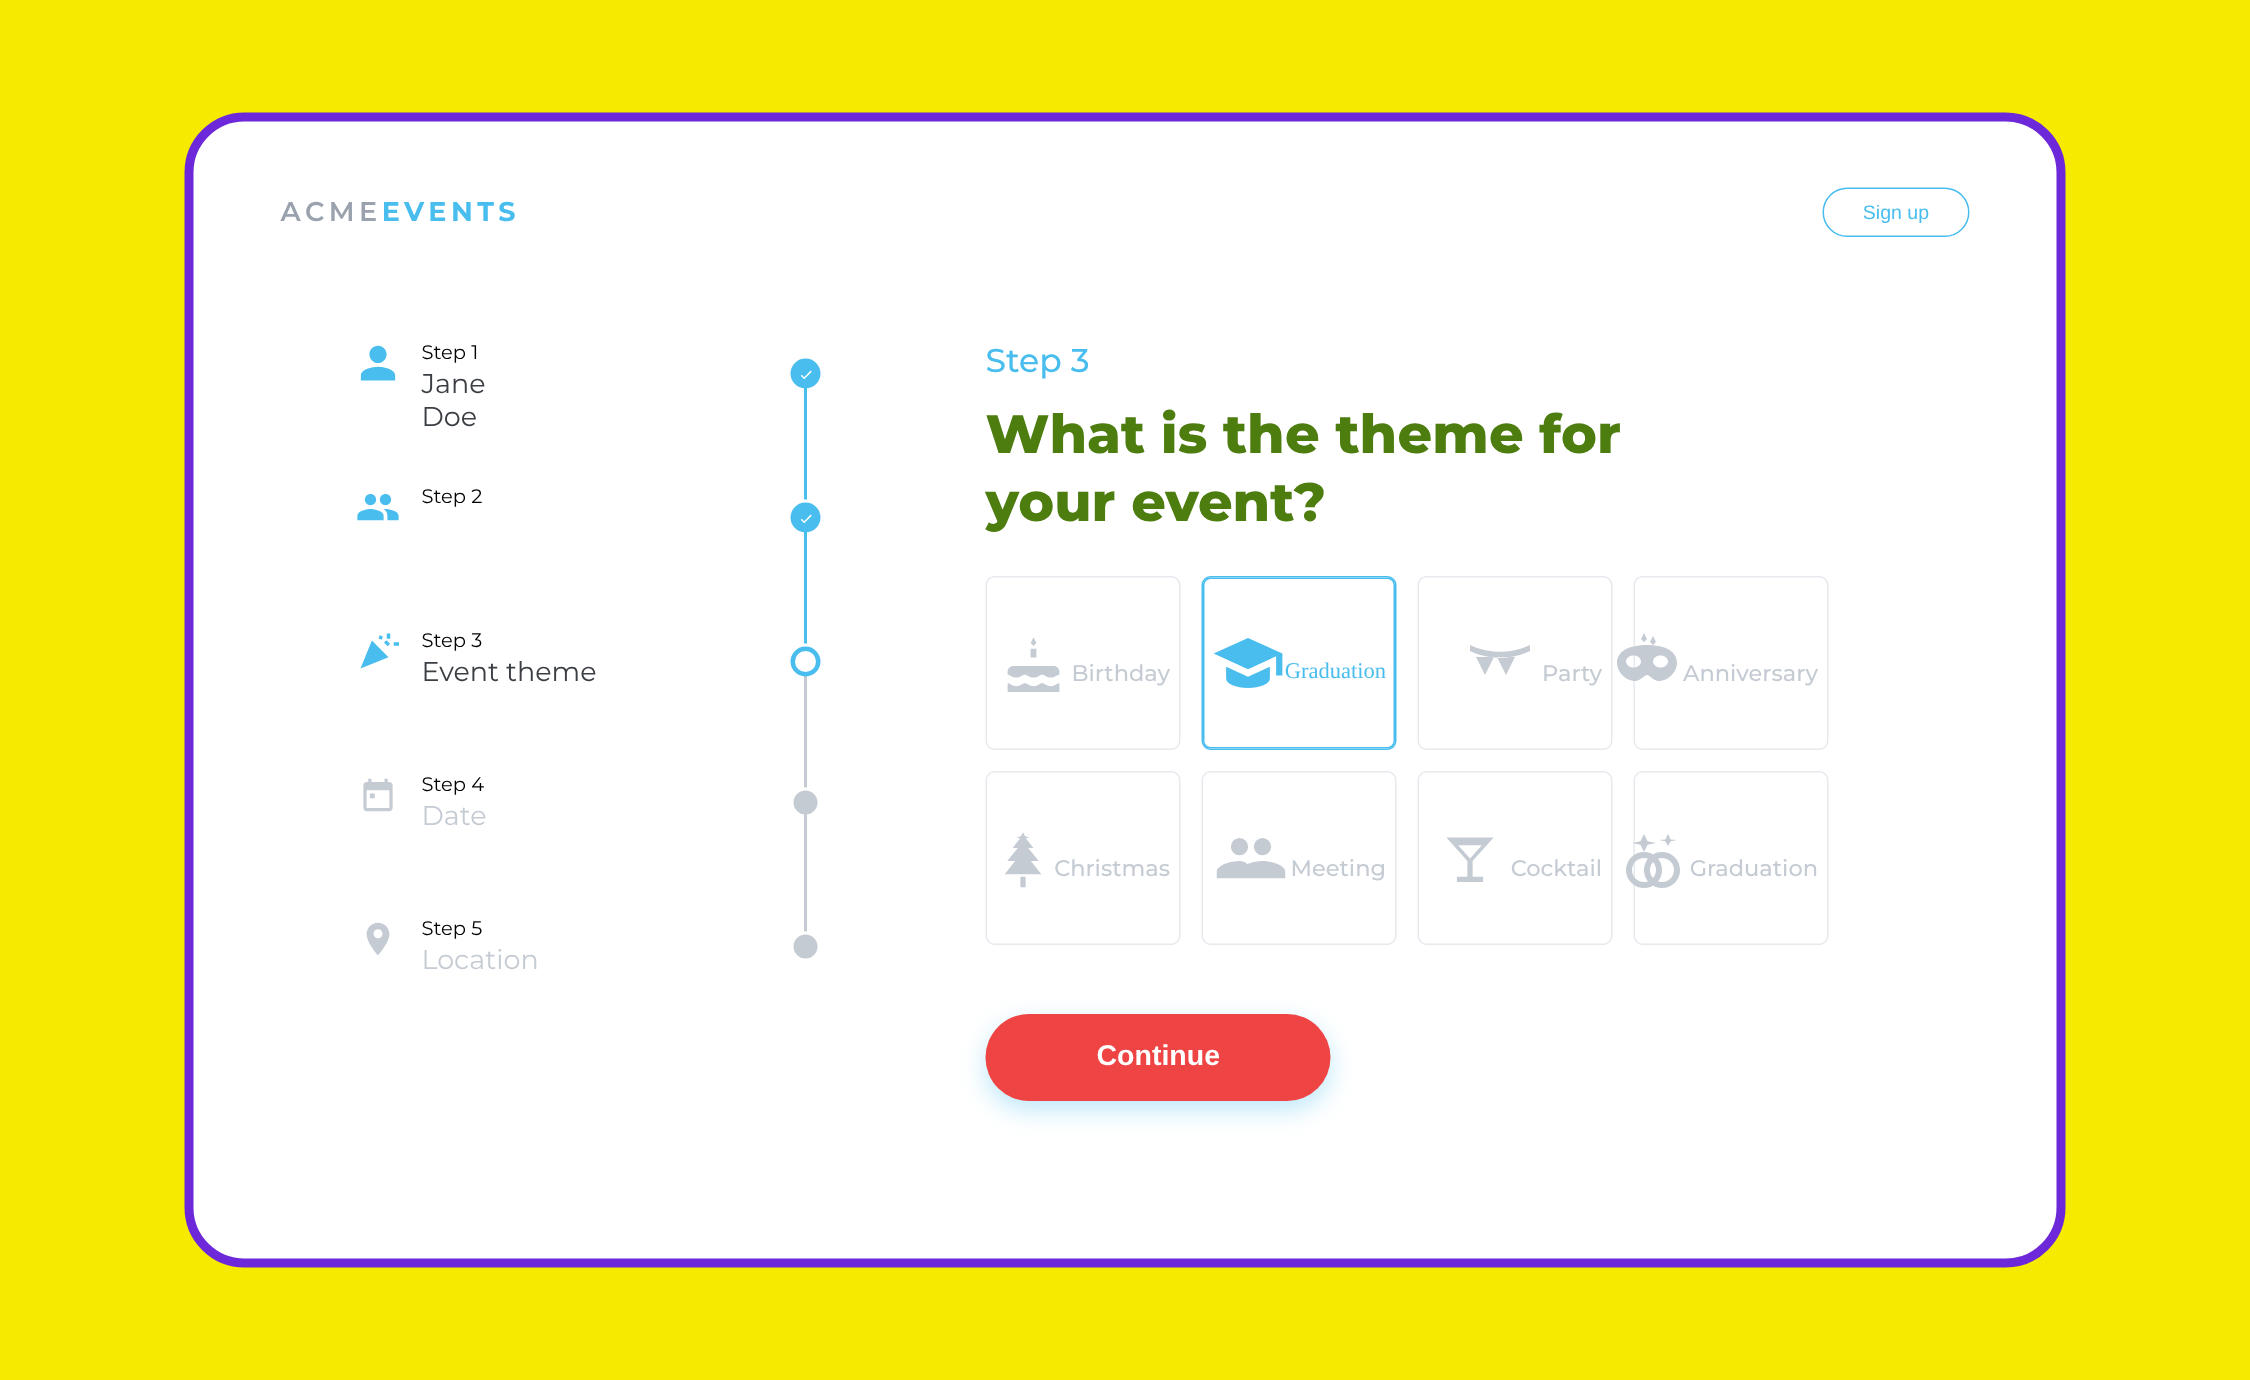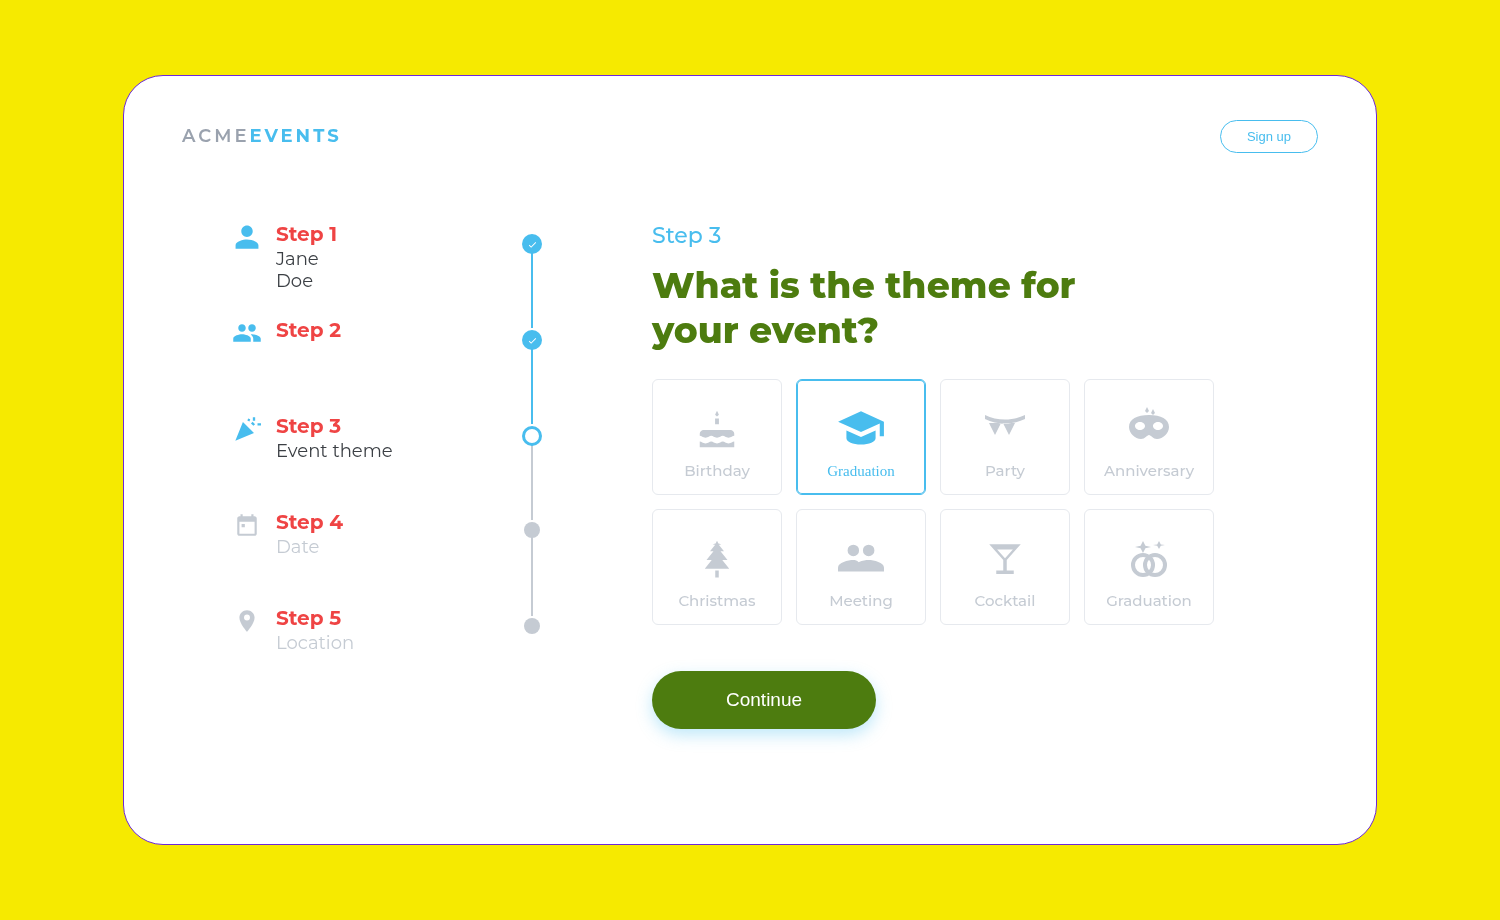--- a/index.html
+++ b/index.html
@@ -8,21 +8,21 @@
     background: #f6ea00;
     display: flex;
     align-items: center;
     justify-content: center;
     font-family: "Montserrat", "Segoe UI", Arial, sans-serif;
   }
   .device {
     width: 1254px;
     height: 770px;
     background: #ffffff;
-    border: 1px solid #6d28d9;
+    border: 6px solid #6d28d9;
     border-radius: 40px;
     padding: 38px 58px 38px 58px;
     position: relative;
     overflow: hidden;
   }
   .header {
     display: flex;
     align-items: center;
     justify-content: space-between;
     height: 44px;
@@ -60,23 +60,23 @@
     position: relative;
     height: 96px;
   }
   .step-icon {
     width: 30px; height: 30px;
     display: flex; align-items: center; justify-content: center;
     flex: 0 0 30px;
   }
   .step-text { flex: 1; }
   .step-label {
-    font-size: 20px;
-    color: #ef4444;
-    font-weight: 700;
+    font-size: 13px;
+    color: #000000;
+    font-weight: 400;
   }
   .step-value {
     font-size: 18px;
     color: #3b3f44;
     font-weight: 400;
     margin-top: 2px;
   }
   .step-row.future .step-value { color: #c5cbd3; }
   .step-row.done .step-icon svg path,
   .step-row.done .step-icon svg circle,
@@ -130,21 +130,21 @@
   .grid {
     display: grid;
     grid-template-columns: repeat(4, 130px);
     grid-auto-rows: 116px;
     gap: 14px 14px;
     margin-bottom: 46px;
   }
   .card {
     border: 1.5px solid #e6e9ee;
     border-radius: 6px;
-    display: flex; flex-direction: column;
+    display: flex; 
     align-items: center; justify-content: flex-end;
     padding: 26px 6px 14px 6px;
     cursor: pointer;
     color: #c5cbd3;
     position: relative;
   }
   .card.selected {
     border-color: #48bdee;
     color: #48bdee;
     box-shadow: 0 0 0 1px #48bdee inset;
@@ -153,27 +153,27 @@
   .card .ic {
     width: 56px; height: 56px;
     display: flex; align-items: center; justify-content: center;
     margin-bottom: 8px;
   }
   .card .ic svg path, .card .ic svg rect, .card .ic svg circle, .card .ic svg polygon, .card .ic svg ellipse { fill: #c5cbd3; }
   .card.selected .ic svg path, .card.selected .ic svg rect, .card.selected .ic svg circle, .card.selected .ic svg polygon { fill: #48bdee; }
   .card-label { font-size: 15px; font-weight: 500; }
 
   .continue-btn {
-    background: #4d7c0f;
+    background: #ef4444;
     color: #fff;
     border: none;
     padding: 18px 74px;
     border-radius: 30px;
     font-size: 19px;
-    font-weight: 400;
+    font-weight: 700;
     cursor: pointer;
     box-shadow: 0 6px 16px rgba(72,189,238,0.35);
   }
 </style>
 </head>
 <body>
 
 <div class="device">
   <div class="header">
     <div class="logo">

